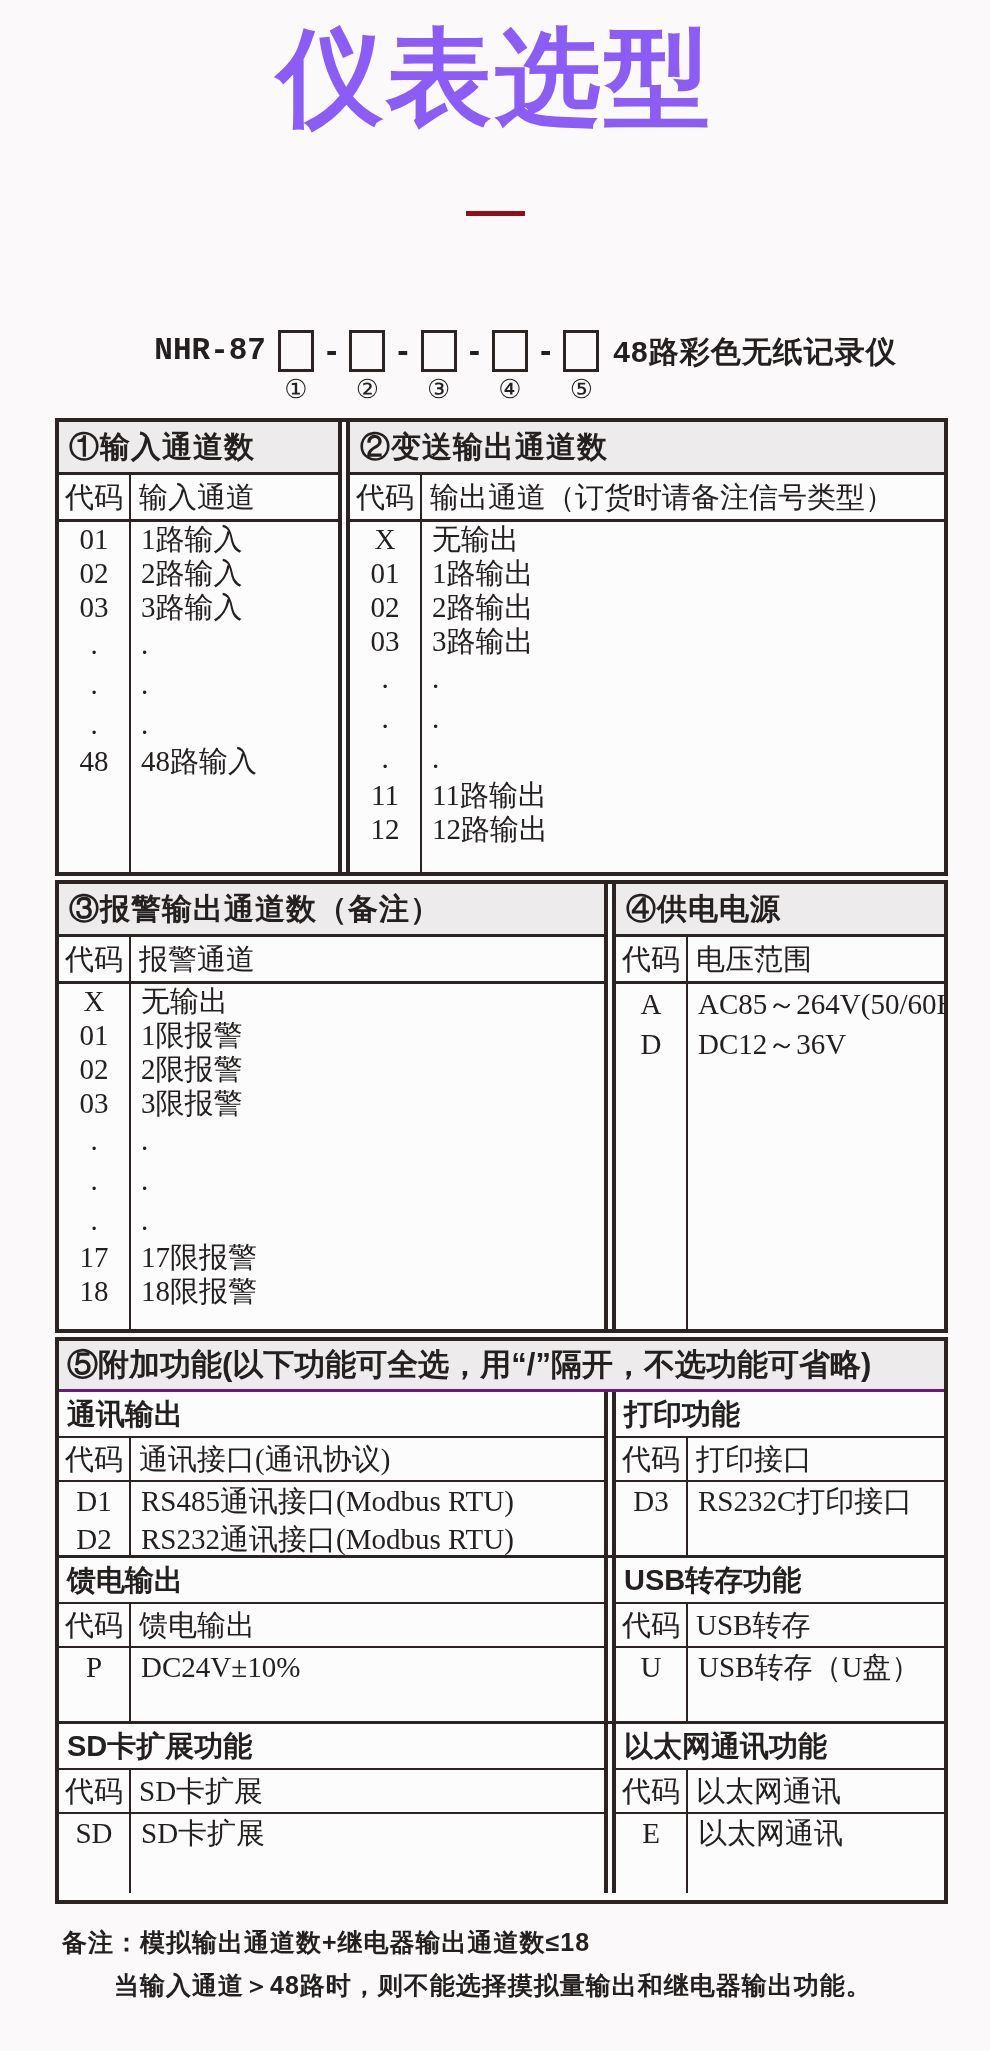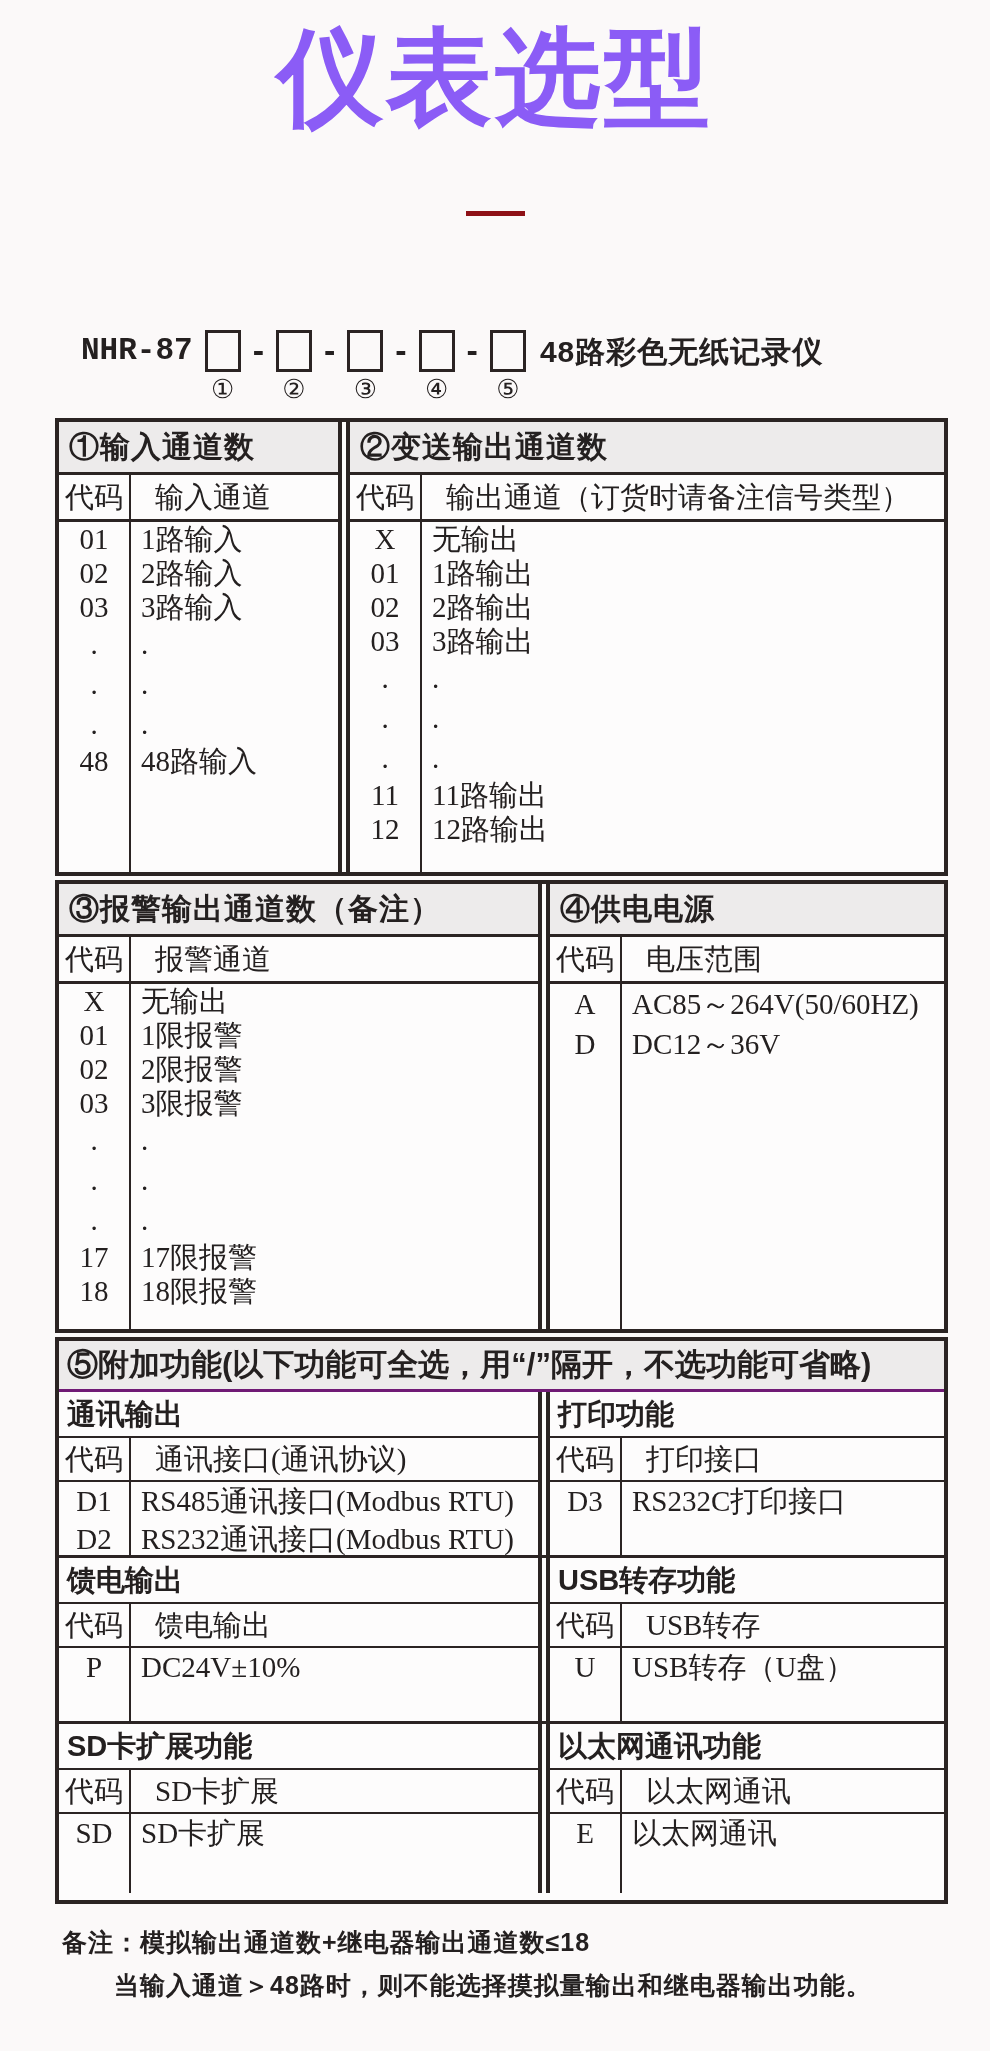--- a/index.html
+++ b/index.html
@@ -19,23 +19,24 @@
     letter-spacing:3px;
     color:#8b5cf6;
   }
   .title-underline{
     width:59px;height:5px;
     background:#8e1117;
     margin:70px auto 0;
   }
   
   .model{
-    margin:114px 0 0 81px;
+    margin:114px 0 0 61px;
     display:flex;
     align-items:flex-start;
+    justify-content:center;
   }
   .model .prefix{
     font-family:"Liberation Mono",monospace;
     font-size:31px;line-height:42px;font-weight:700;
     margin-right:12px;white-space:nowrap;
   }
   .slot{display:flex;flex-direction:column;align-items:center;flex:none;}
   .slot .box{
     width:30px;height:36px;
     border:3px solid #2b2423;
@@ -64,38 +65,38 @@
     column-gap:4px;
   }
   .block + .block{margin-top:4px;}
   .block-a{height:458px;}
   .block-b{height:453px;}
   .block-c{height:567px;display:block;}
   .half{display:flex;flex-direction:column;box-sizing:border-box;min-width:0;}
   .half.left{border-right:4px solid #2b2423;}
   .half.right{border-left:4px solid #2b2423;flex:1;}
   .wA{width:283px;flex:none;}
-  .wB{width:483px;flex:none;}
+  .wB{width:549px;flex:none;}
   .band{
     height:50px;line-height:50px;flex:none;
     background:#edebeb;
     border-bottom:3px solid #2b2423;
     font-size:30px;font-weight:700;
     padding-left:10px;letter-spacing:1px;
     white-space:nowrap;overflow:hidden;
   }
   .cols{
     display:flex;height:44px;line-height:44px;flex:none;
     border-bottom:3px solid #2b2423;
     font-family:"Liberation Serif",serif;
     font-size:29px;
   }
   .cols-thin{height:42px;line-height:42px;border-bottom:2px solid #2b2423;}
   .code-h{width:72px;text-align:center;border-right:2px solid #2b2423;box-sizing:border-box;flex:none;}
-  .desc-h{flex:1;padding-left:24px;white-space:nowrap;overflow:hidden;}
+  .desc-h{flex:1;padding-left:8px;white-space:nowrap;overflow:hidden;}
   .tbody{
     flex:1;display:flex;flex-direction:column;
     font-family:"Liberation Serif",serif;
     font-size:29px;min-height:0;
   }
   .row{display:flex;height:34px;line-height:34px;flex:none;}
   .row.dots{height:40px;line-height:40px;}
   .row.filler{flex:1;height:auto;}
   .row .code{width:72px;text-align:center;border-right:2px solid #2b2423;box-sizing:border-box;flex:none;}
   .row .desc{flex:1;padding-left:10px;white-space:nowrap;overflow:hidden;}

